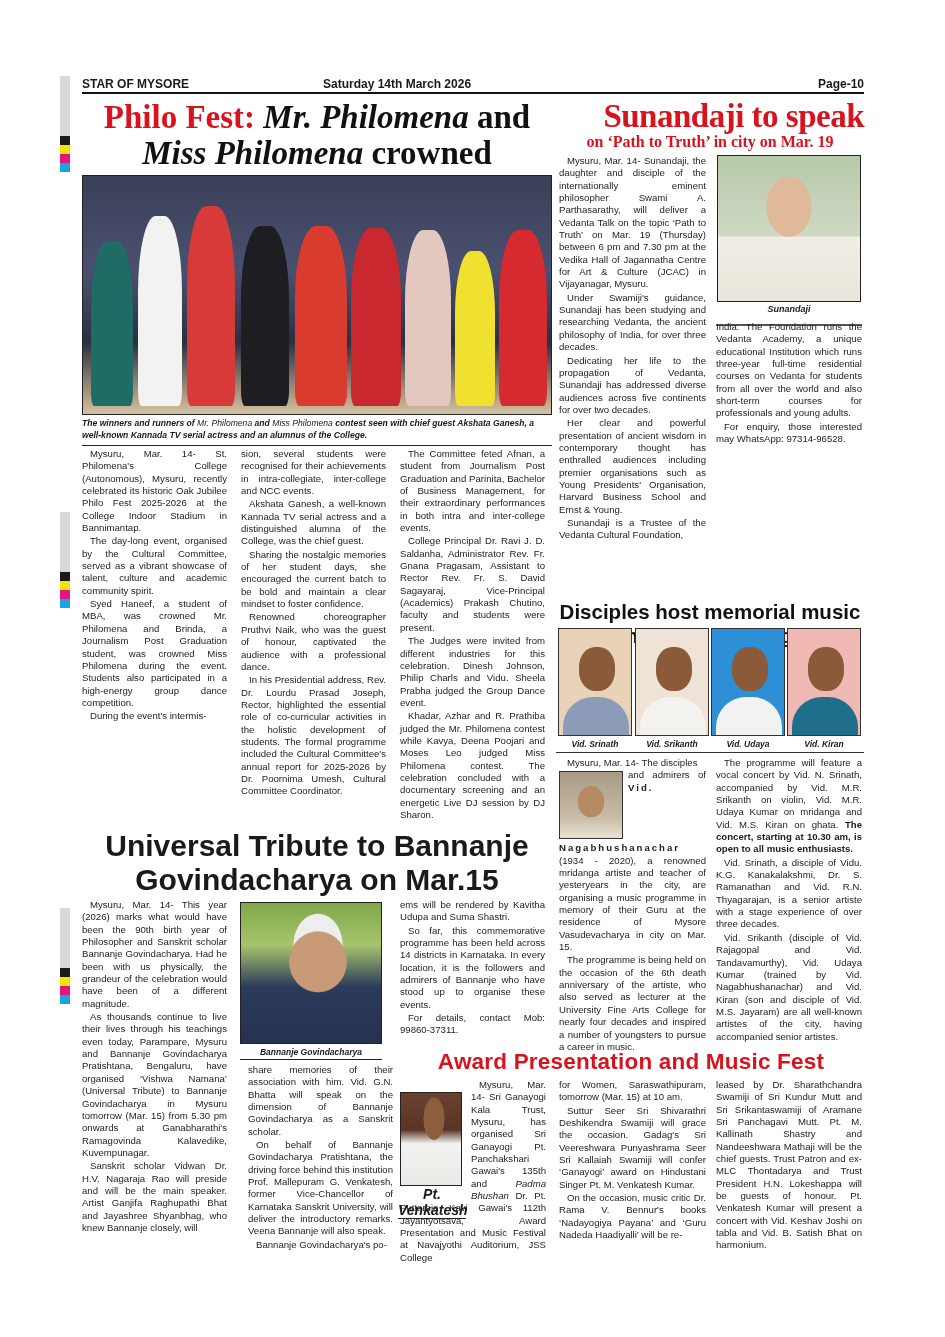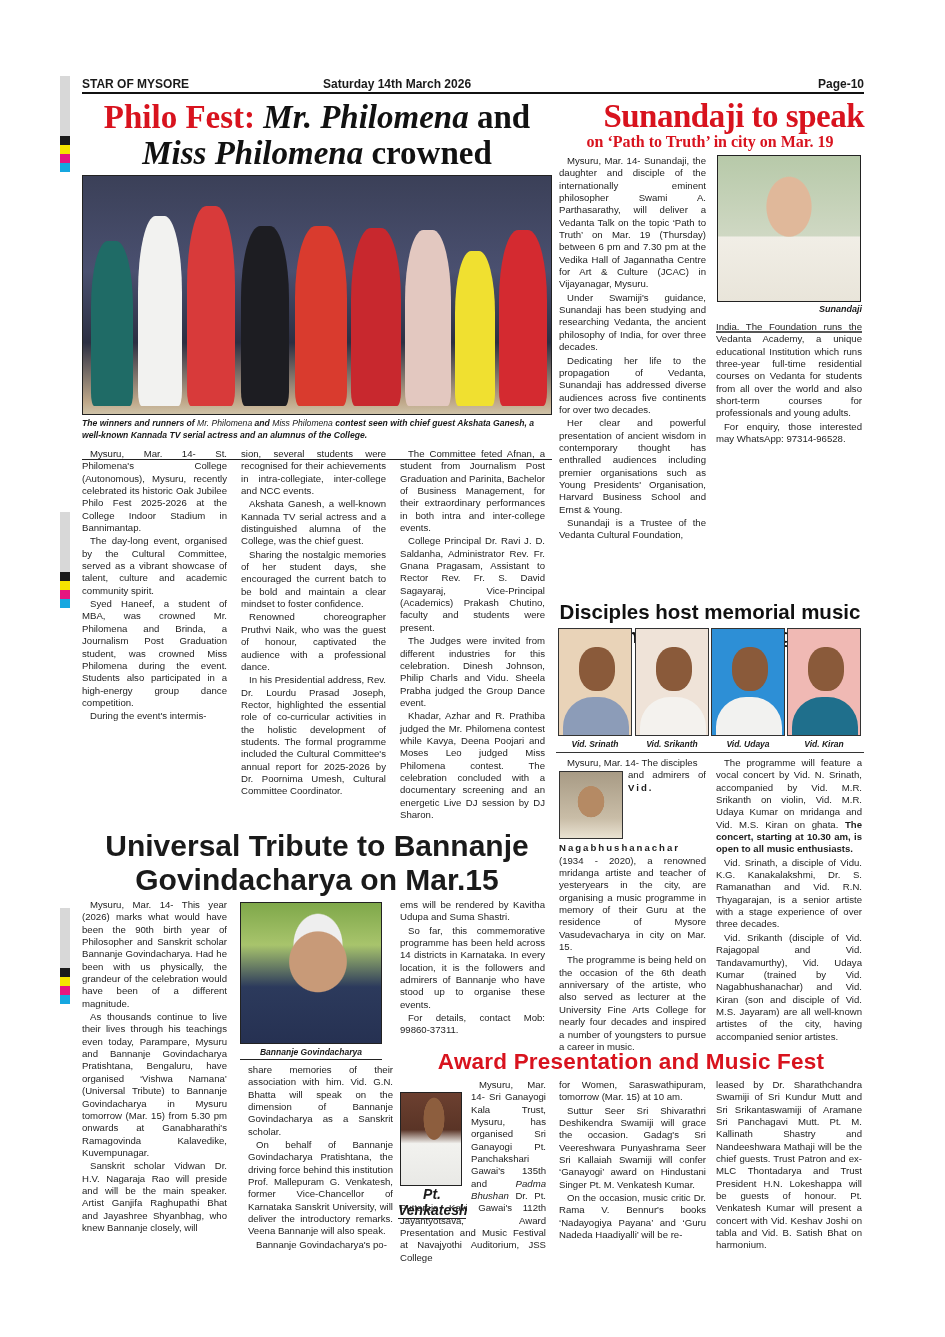--- a/index.html
+++ b/index.html
@@ -31,24 +31,24 @@
   .h-philo i { font-style: italic; }
 
   .h-sun { left: 556px; top: 98px; width: 308px; text-align: right; font-family: "Liberation Serif", serif; font-weight: bold; font-size: 33px; line-height: 36px; color: #d8131e; letter-spacing: -0.5px; }
   .h-sun-sub { left: 556px; top: 133px; width: 308px; text-align: center; font-family: "Liberation Serif", serif; font-weight: bold; font-size: 16px; color: #d8131e; }
 
   .photo { position: absolute; border: 1px solid #222; overflow: hidden; }
   .photo-philo { left: 82px; top: 175px; width: 470px; height: 240px; background:
       linear-gradient(180deg, #3b4058 0%, #4a5070 40%, #2c2f42 70%, #bfa88a 95%, #cfc3a8 100%); }
   .ph-fig { position: absolute; bottom: 8px; border-radius: 40% 40% 8% 8%; }
 
-  .caption-philo { left: 82px; top: 417px; width: 470px; font-size: 8.6px; line-height: 12px; font-weight: bold; font-style: italic; border-bottom: 1px solid #222; padding-bottom: 18px; font-family: "Liberation Sans", sans-serif; }
+  .caption-philo { left: 82px; top: 417px; width: 470px; font-size: 8.6px; line-height: 12px; font-weight: bold; font-style: italic; border-bottom: 1px solid #222; padding-bottom: 4px; font-family: "Liberation Sans", sans-serif; }
 
   .photo-sun { left: 717px; top: 155px; width: 144px; height: 147px; background: radial-gradient(ellipse at 50% 35%, #e0b89a 0 22%, transparent 23%), linear-gradient(180deg, #b7c9a9 0%, #cfd8c3 55%, #f1eee6 56%, #e9e5da 100%); }
-  .cap-sun { left: 716px; top: 304px; width: 146px; text-align: right; font-size: 9px; font-weight: bold; font-style: italic; border-bottom: 2px solid #555; padding-bottom: 17px; }
+  .cap-sun { left: 716px; top: 304px; width: 146px; text-align: center; font-size: 9px; font-weight: bold; font-style: italic; border-bottom: 2px solid #555; padding-bottom: 10px; }
 
   .h-disc { left: 556px; top: 576px; width: 308px; text-align: center; font-family: "Liberation Sans", sans-serif; font-weight: bold; font-size: 20.5px; line-height: 24px; color: #111; margin-top: 24px; }
 
   .mini { position: absolute; top: 628px; width: 74px; height: 108px; border: 1px solid #333; overflow: hidden; }
   .mini .face { position: absolute; left: 20px; top: 18px; width: 36px; height: 44px; border-radius: 45%; background: #8a5a3a; }
   .mini .body { position: absolute; left: 4px; bottom: 0; width: 66px; height: 38px; border-radius: 30px 30px 0 0; }
   .mini-cap { position: absolute; top: 739px; width: 78px; text-align: center; font-size: 8.5px; font-weight: bold; font-style: italic; }
   .mini-rule { left: 556px; top: 752px; width: 308px; height: 1px; background: #333; }
 
   .photo-naga { left: 559px; top: 771px; width: 64px; height: 68px; background: radial-gradient(ellipse at 50% 45%, #b58a64 0 30%, transparent 31%), linear-gradient(180deg, #a89b85 0%, #c9bda7 70%, #e9e2d2 100%); border: 1px solid #333; }

